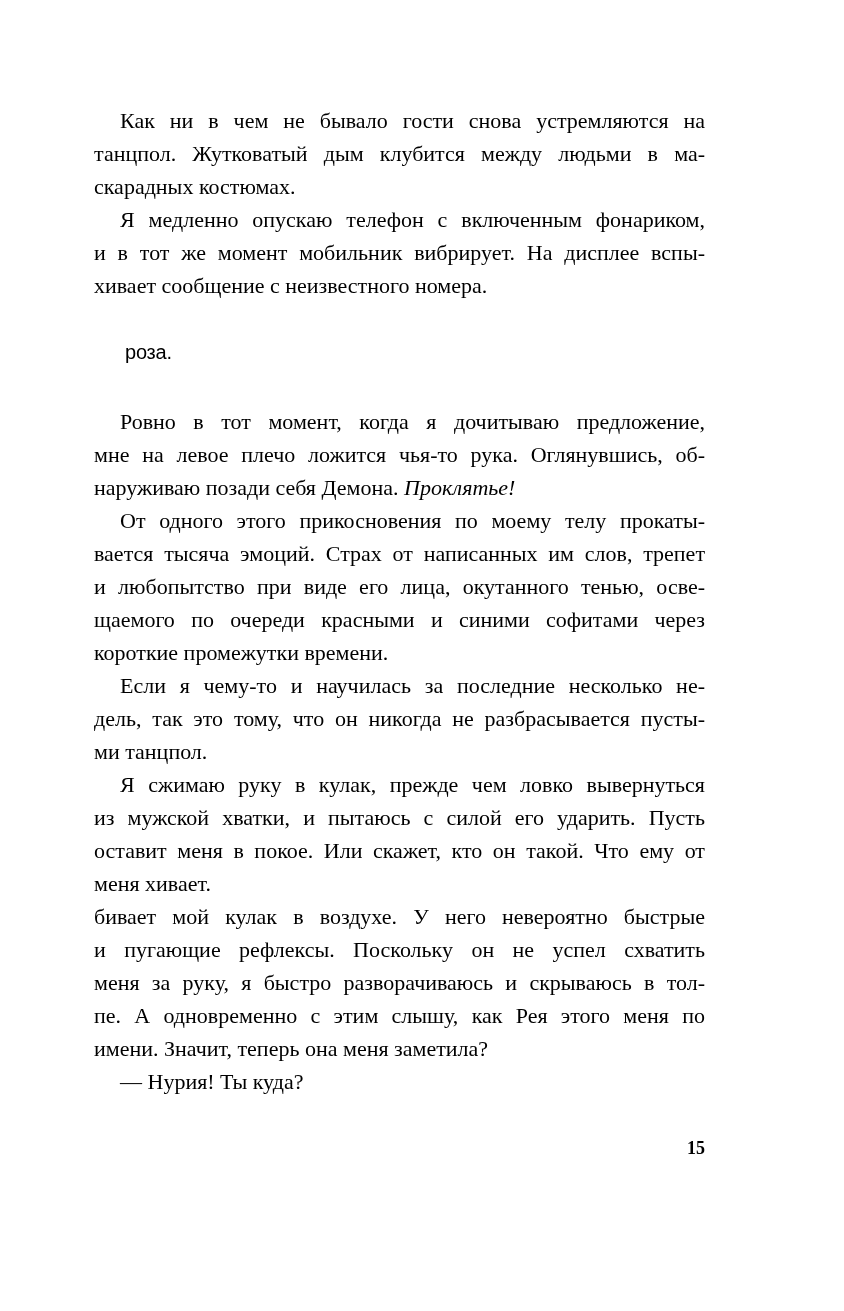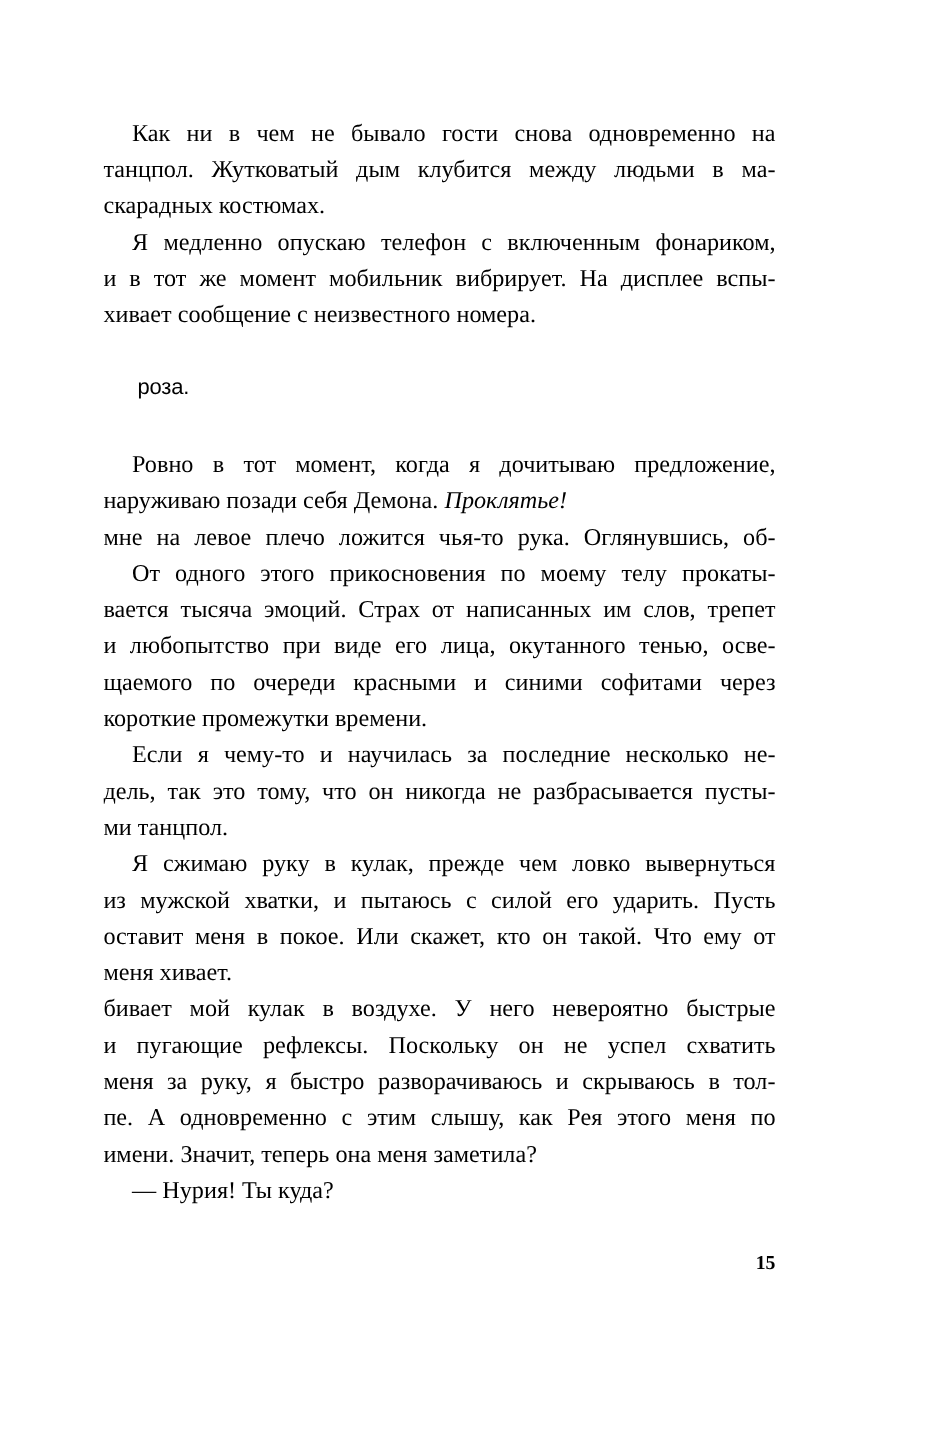--- a/index.html
+++ b/index.html
@@ -65,36 +65,36 @@
     font-size: 18px;
     line-height: 33px;
   }
 </style>
 </head>
 <body>
 
 <div class="page">
   <div class="text-block" id="text-block">
       <div class="para body">
-        <div class="line just first"><span>Как ни в чем не бывало гости снова одновременно на</span></div>
+        <div class="line just first"><span>Как ни в чем не бывало гости снова устремляются на</span></div>
         <div class="line just"><span>танцпол. Жутковатый дым клубится между людьми в ма-</span></div>
         <div class="line"><span>скарадных костюмах.</span></div>
       </div>
       <div class="para body">
         <div class="line just first"><span>Я медленно опускаю телефон с включенным фонариком,</span></div>
         <div class="line just"><span>и в тот же момент мобильник вибрирует. На дисплее вспы-</span></div>
         <div class="line"><span>хивает сообщение с неизвестного номера.</span></div>
       </div>
       <div class="para sms">
         <div class="line"><span>роза.</span></div>
       </div>
       <div class="para body">
         <div class="line just first"><span>Ровно в тот момент, когда я дочитываю предложение,</span></div>
+        <div class="line just"><span>мне на левое плечо ложится чья-то рука. Оглянувшись, об-</span></div>
         <div class="line"><span>наруживаю позади себя Демона. </span><span class="italic">Проклятье!</span></div>
-        <div class="line just"><span>мне на левое плечо ложится чья-то рука. Оглянувшись, об-</span></div>
       </div>
       <div class="para body">
         <div class="line just first"><span>От одного этого прикосновения по моему телу прокаты-</span></div>
         <div class="line just"><span>вается тысяча эмоций. Страх от написанных им слов, трепет</span></div>
         <div class="line just"><span>и любопытство при виде его лица, окутанного тенью, осве-</span></div>
         <div class="line just"><span>щаемого по очереди красными и синими софитами через</span></div>
         <div class="line"><span>короткие промежутки времени.</span></div>
       </div>
       <div class="para body">
         <div class="line just first"><span>Если я чему-то и научилась за последние несколько не-</span></div>

